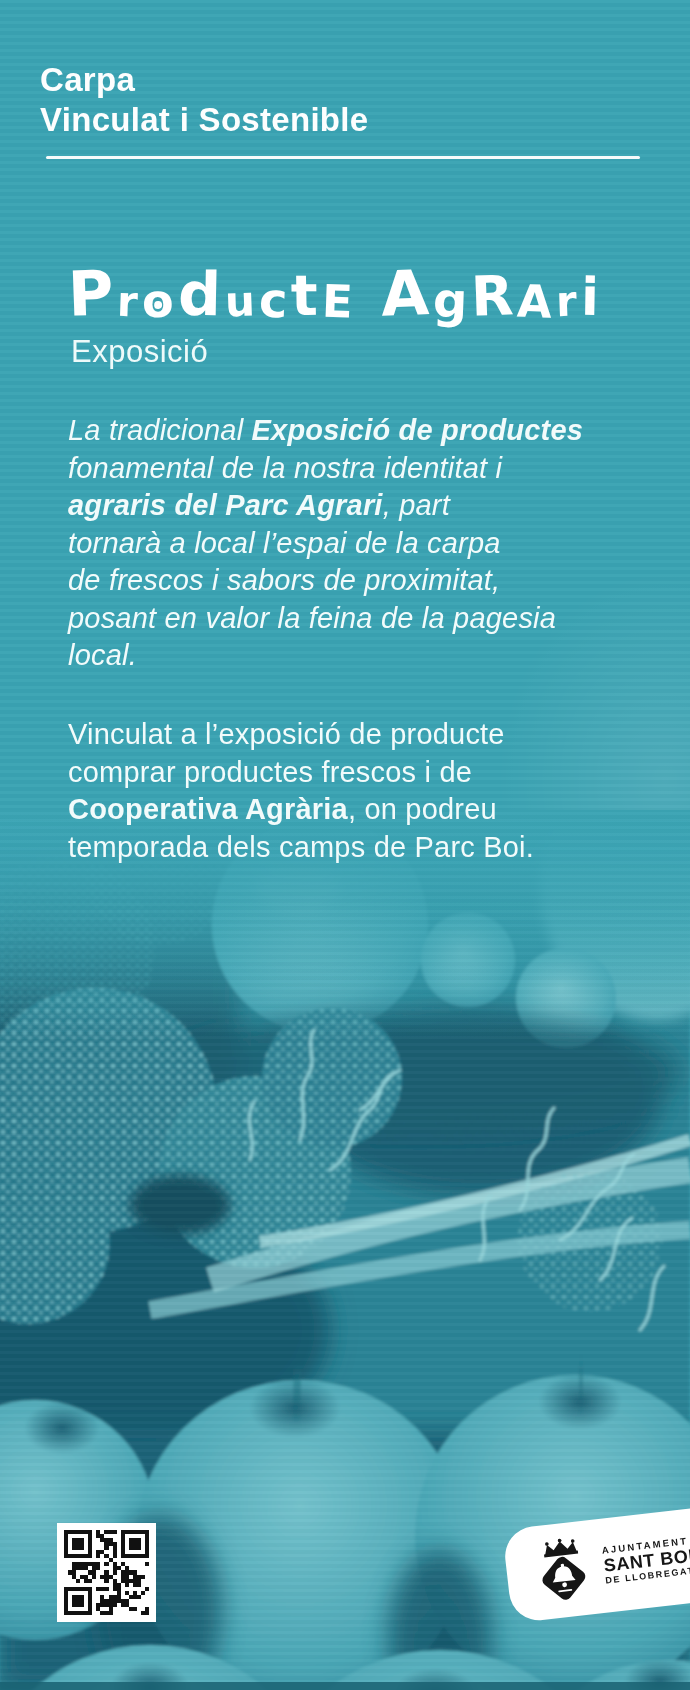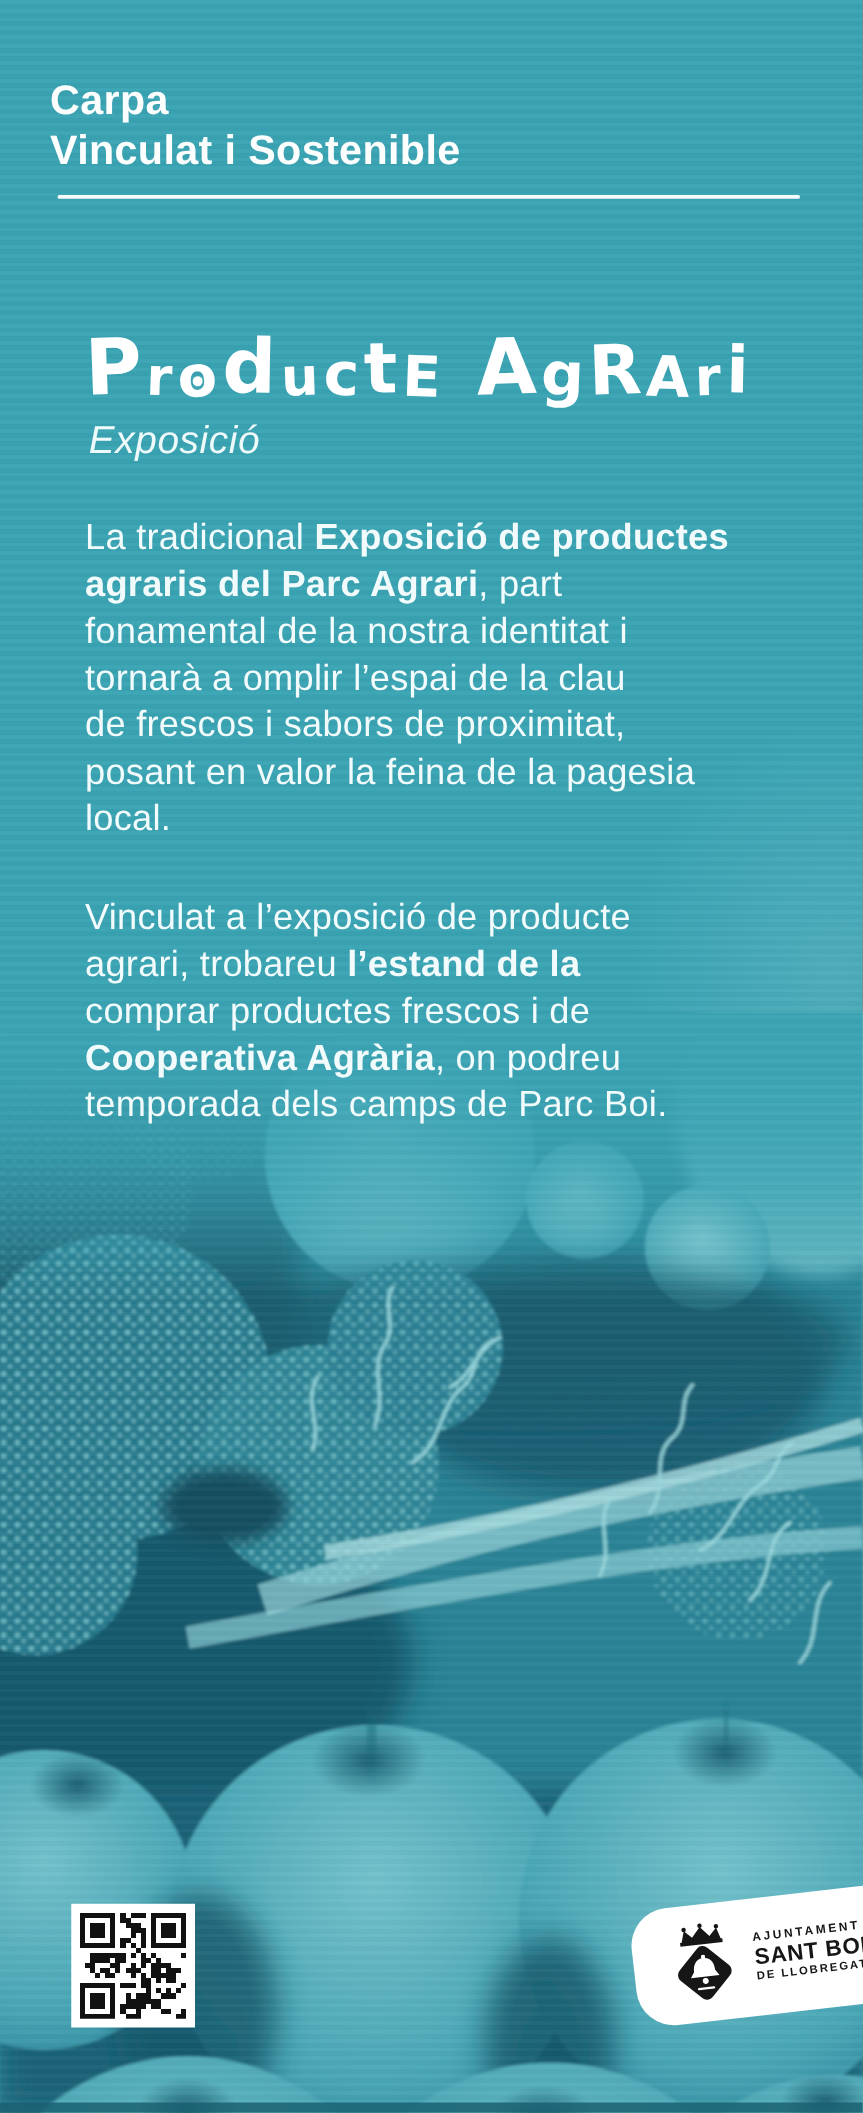--- a/index.html
+++ b/index.html
@@ -22,25 +22,25 @@
   .content{position:absolute;inset:0;z-index:3;}
   .header{position:absolute;left:40px;top:60px;color:#fdfefe;font-weight:bold;
     font-size:33px;line-height:40px;letter-spacing:.3px;}
   .divider{position:absolute;left:46px;top:156px;width:594px;height:3px;background:rgba(255,255,255,.95);border-radius:2px;}
 
   .hero-title{position:absolute;left:68px;top:250px;height:72px;display:flex;align-items:flex-end;gap:4px;
     color:#ffffff;font-family:"DejaVu Sans", sans-serif;font-weight:bold;}
   .tl{display:inline-block;line-height:.92;}
   .bull{position:relative;}
   .bull::after{content:'';position:absolute;left:50%;top:58%;width:8px;height:8px;margin:-4px 0 0 -4px;border-radius:50%;background:#fff;}
-  .hero-subtitle{position:absolute;left:71px;top:334px;color:#eefafa;font-size:31px;font-weight:normal;letter-spacing:.5px;font-style:italic;}
+  .hero-subtitle{position:absolute;left:71px;top:334px;color:#eefafa;font-size:31px;font-weight:normal;letter-spacing:.5px;}
 
   .para{position:absolute;left:68px;color:#f2fbfb;font-size:29px;line-height:37.5px;letter-spacing:.2px;}
   .para .b{font-weight:bold;}
-  .p1{top:412px;}
+  .p1{top:412px;font-style:italic;}
   .p2{top:716px;}
 
   
   .qr-box{position:absolute;left:57px;top:1523px;width:85px;height:85px;background:#ffffff;padding:7px;z-index:4;}
   .qr-box svg{display:block;width:85px;height:85px;}
 
   
   .logo-panel{position:absolute;left:502px;top:1530px;width:270px;height:94px;background:#ffffff;
     border-radius:30px;transform:rotate(-6.5deg);transform-origin:left top;z-index:4;
     display:flex;align-items:center;padding-left:26px;box-sizing:border-box;gap:11px;}
@@ -188,30 +188,29 @@
         <span class="tl" style="font-size: 48px; transform: rotate(2deg);">g</span>
         <span class="tl" style="font-size: 55px; transform: rotate(-2deg);">R</span>
         <span class="tl" style="font-size: 45px; transform: rotate(2deg); text-transform: uppercase;">a</span>
         <span class="tl" style="font-size: 42px; transform: rotate(-2deg);">r</span>
         <span class="tl" style="font-size: 52px; transform: rotate(1deg);">i</span>
       </div>
     <div class="hero-subtitle">Exposició</div>
 
     <div class="para p1">
         <div><span>La tradicional </span><span class="b">Exposició de productes</span></div>
+        <div><span>fonamental de la nostra identitat i</span></div>
         <div><span class="b">agraris del Parc Agrari</span><span>, part</span></div>
-        <div><span>fonamental de la nostra identitat i</span></div>
-        <div><span>tornarà a omplir l’espai de la clau</span></div>
+        <div><span>tornarà a local l’espai de la carpa</span></div>
         <div><span>de frescos i sabors de proximitat,</span></div>
         <div><span>posant en valor la feina de la pagesia</span></div>
         <div><span>local.</span></div>
       </div>
     <div class="para p2">
         <div><span>Vinculat a l’exposició de producte</span></div>
-        <div><span>agrari, trobareu </span><span class="b">l’estand de la</span></div>
         <div><span>comprar productes frescos i de</span></div>
         <div><span class="b">Cooperativa Agrària</span><span>, on podreu</span></div>
         <div><span>temporada dels camps de Parc Boi.</span></div>
       </div>
   </div>
 
   <div class="qr-box">
     <svg id="qr-svg" viewBox="0 0 21 21" shape-rendering="crispEdges" aria-hidden="true">
         <rect x="0" y="0" width="1" height="1" fill="#111"></rect>
         <rect x="1" y="0" width="1" height="1" fill="#111"></rect>

